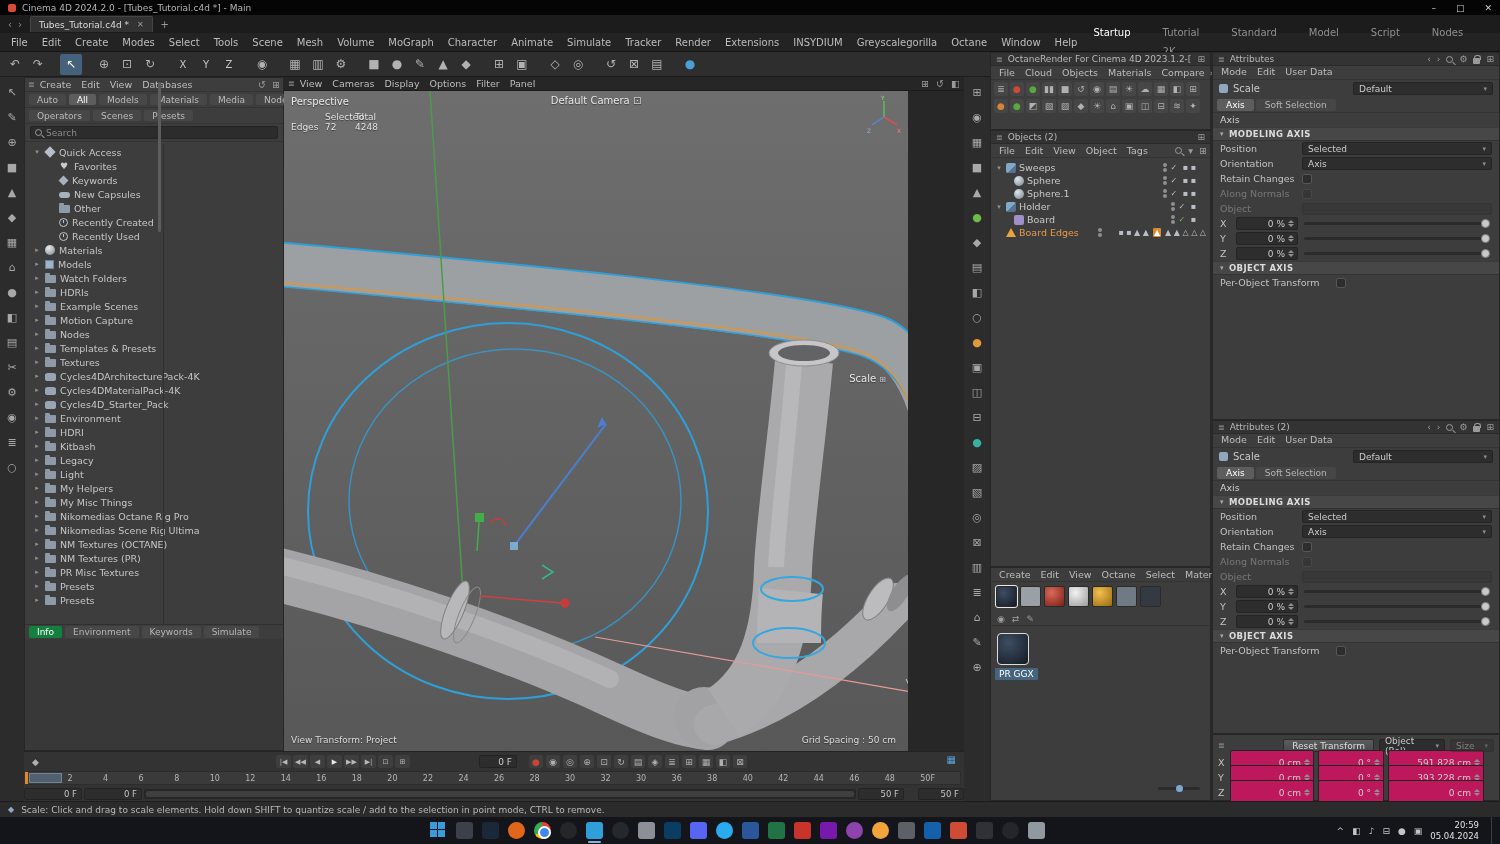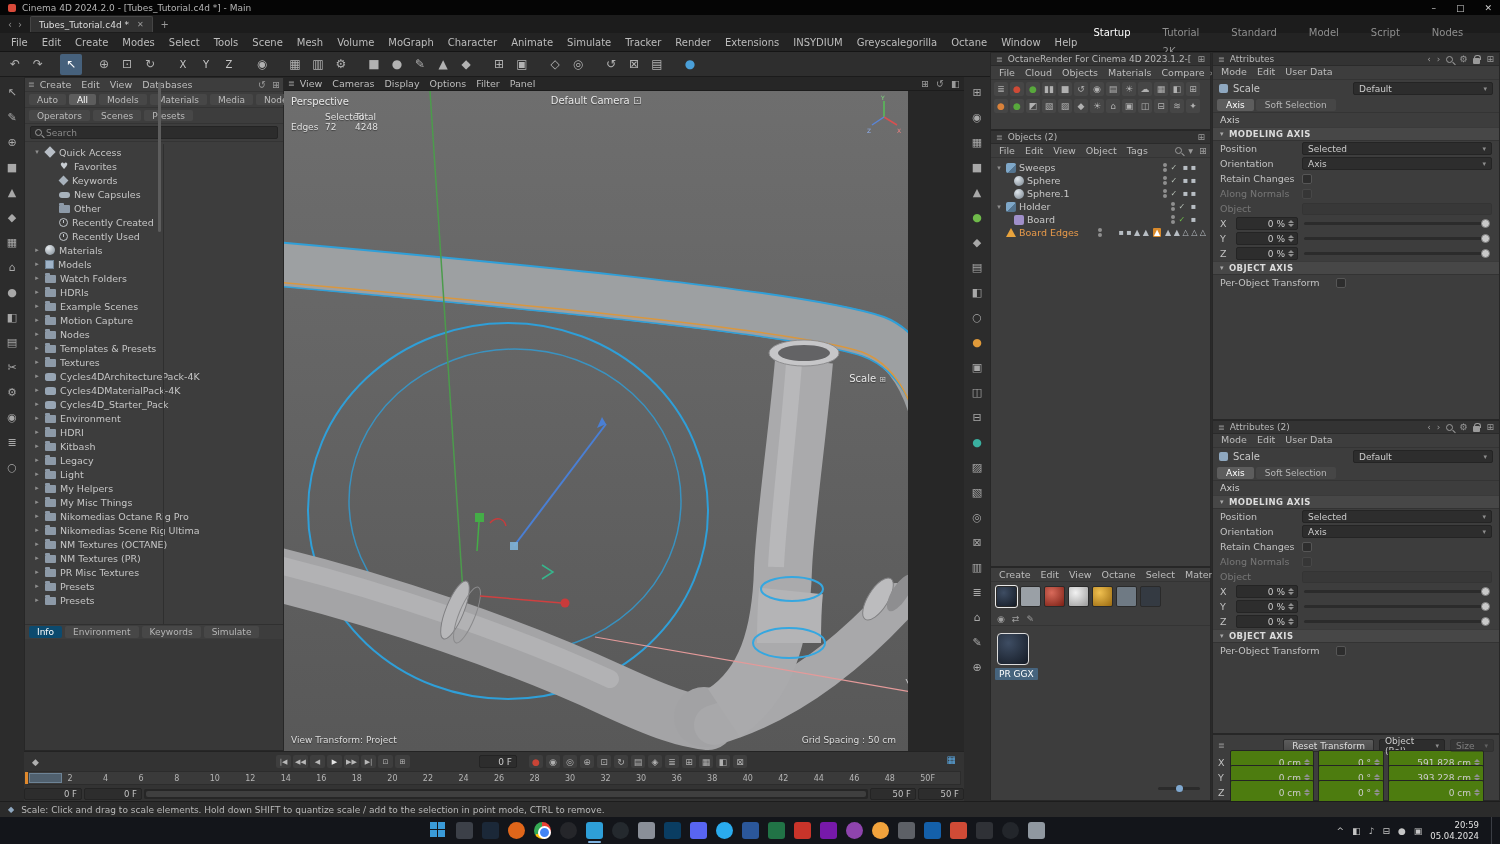--- a/index.html
+++ b/index.html
@@ -63,21 +63,21 @@
 .tree-icon[data-icon="clock"]::after{content:"";position:absolute;left:3px;top:1px;width:1px;height:3px;background:#c0c5ca}
 .tree-icon[data-icon="tag"]{background:#a8b2bc;width:7px;height:7px;transform:rotate(45deg);margin:1px}
 .tree-icon[data-icon="pill"]{background:#a8b2bc;width:11px;height:6px;border-radius:3px;margin-top:2px}
 .tree-icon[data-icon="qa"]{background:#b8bec6;width:8px;height:8px;transform:rotate(45deg);margin:1px}
 .tree-icon[data-icon="sphere"]{background:radial-gradient(circle at 35% 30%,#e8ecef,#79858f);border-radius:50%;width:10px;height:10px}
 .tree-icon[data-icon="cube"]{background:#9fb3c8;width:9px;height:9px;border:1px solid #6f8396}
 .tree-scroll{position:absolute;right:122px;top:4px;width:3px;height:150px;background:#5d5d5d;border-radius:2px}
 .tree-divider{position:absolute;left:138px;top:66px;bottom:126px;width:1px;background:#2f2f2f}
 .ab-bottom-tabs{position:absolute;left:0;right:0;bottom:111px;height:15px;display:flex;gap:3px;align-items:center;padding:0 4px;background:#3d3d3d;border-top:1px solid #303030}
 .ab-btab{padding:0 8px;line-height:12px;background:#474747;border-radius:2px;font-size:9px;color:#b5b5b5}
-.ab-btab.active{background:#0c4a6e;color:#fff}
+.ab-btab.active{background:#15803d;color:#fff}
 .ab-info{position:absolute;left:0;right:0;bottom:0;height:111px;background:#383838}
 
 .viewport{position:absolute;left:284px;top:77px;width:680px;height:674px;background:#272727}
 .vp-canvas{position:absolute;left:0;top:14px;width:624px;height:660px;overflow:hidden}
 .hud{position:absolute;color:#e8e8e8;font-size:10px;text-shadow:0 1px 1px rgba(0,0,0,.45);white-space:nowrap}
 .hud.small{font-size:9px;color:#dcdcdc}
 .sel-grid{display:grid;grid-template-columns:34px 30px 34px;font-size:9px;color:#e2e2e2;text-shadow:0 1px 1px rgba(0,0,0,.45)}
 
 .oct-iconrow{display:flex;align-items:center;gap:2px;padding:1px 3px;height:17px}
 .oct-icon{width:14px;height:14px;display:flex;align-items:center;justify-content:center;color:#b0b0b0;font-size:9px;background:#464646;border-radius:2px}
@@ -138,21 +138,21 @@
 .spin .dn{border-top:3px solid #8f8f8f}
 .slider{flex:1;height:3px;background:#2b2b2b;border-radius:2px;position:relative;margin-right:4px}
 .slider .knob{position:absolute;right:-2px;top:-3px;width:9px;height:9px;background:#c9c9c9;border:1px solid #7e7e7e;border-radius:50%}
 .axis-lbl{width:10px !important}
 
 .coords{position:absolute;left:1212px;top:734px;width:288px;height:67px;background:#3d3d3d;border:1px solid #272727;padding:3px 5px}
 .coord-head{display:flex;align-items:center;gap:5px;height:15px;margin-bottom:2px}
 .btn{height:13px;background:linear-gradient(#5c5c5c,#4a4a4a);border:1px solid #2b2b2b;border-radius:2px;padding:0 8px;font-size:9px;color:#ddd;display:flex;align-items:center}
 .coord-row{display:flex;align-items:center;gap:4px;height:15px}
 .coord-axis{width:8px;font-size:9.5px;color:#c2c2c2}
-.cfield{height:13px;background:#4d7c0f;border:1px solid #242424;border-radius:2px;display:flex;align-items:center;justify-content:flex-end;gap:3px;padding:12px 3px;font-size:9px;color:#ccc}
+.cfield{height:13px;background:#be185d;border:1px solid #242424;border-radius:2px;display:flex;align-items:center;justify-content:flex-end;gap:3px;padding:12px 3px;font-size:9px;color:#ccc}
 .cfield.w1{width:84px}.cfield.w2{width:66px}.cfield.w3{width:96px}
 .dd.mode{width:66px}.dd.size{width:44px;opacity:.45}
 
 .timeline{position:absolute;left:24px;top:751px;width:940px;height:50px;background:#333;border-top:1px solid #232323}
 .tl-row1{position:absolute;left:0;top:2px;right:0;height:15px;display:flex;align-items:center}
 .autokey{position:absolute;left:8px;color:#b0b0b0;font-size:9px}
 .transport{position:absolute;left:252px;display:flex;gap:2px}
 .t-btn{min-width:15px;height:13px;display:flex;align-items:center;justify-content:center;color:#b8b8b8;font-size:7px;background:#3e3e3e;border-radius:2px;padding:0 2px}
 .t-btn.play{color:#e6e6e6}
 .cur-frame{position:absolute;left:455px;width:38px;height:13px;background:#2d2d2d;border:1px solid #242424;border-radius:2px;display:flex;align-items:center;justify-content:flex-end;padding:0 4px;font-size:9px;color:#ccc}
@@ -1272,21 +1272,21 @@
     </div>
     <div class="tl-row3">
       <span style="display:flex;gap:2px">
 
       <span class="range-field">0 F</span>
           <span class="range-field">0 F</span>
         </span>
       <div class="tl-track">
           <div class="tl-thumb"></div>
         </div>
-      <span style="display:flex;gap:2px">
+      <span style="display:flex;gap:14px">
 
       <span class="range-field sm">50 F</span>
           <span class="range-field sm">50 F</span>
         </span>
     </div>
   </div>
 
   <div class="statusbar">
     <span class="status-dot">◆</span>
     <span>Scale: Click and drag to scale elements. Hold down SHIFT to quantize scale / add to the selection in point mode, CTRL to remove.</span>

